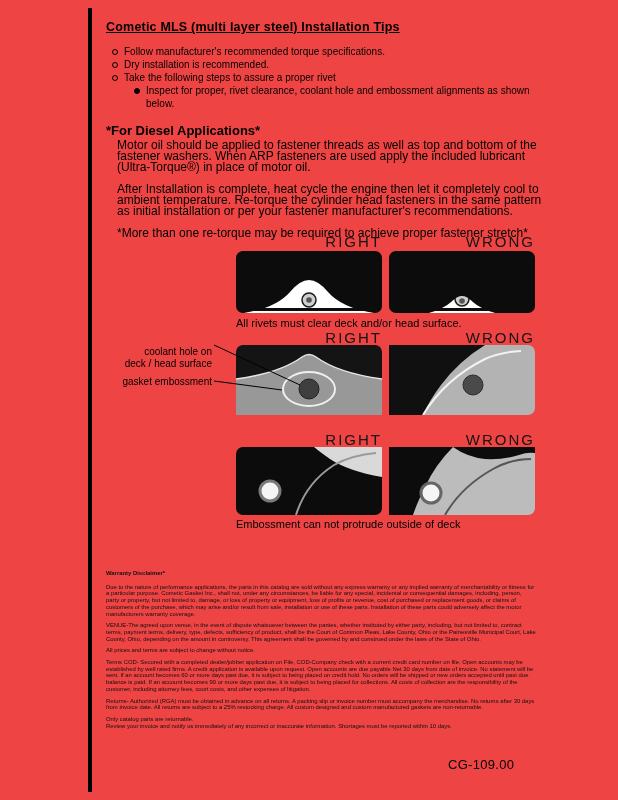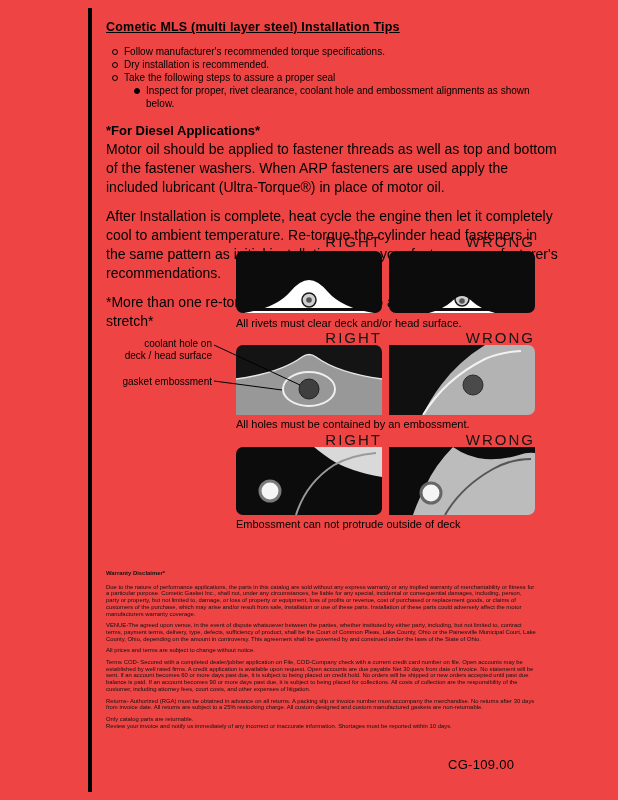--- a/index.html
+++ b/index.html
@@ -11,21 +11,21 @@
   .vbar { position:absolute; left:88px; top:8px; width:4px; height:784px; background:#000; }
 
   .content { position:absolute; left:106px; top:20px; width:452px; }
   .title { font-size:12.5px; font-weight:bold; text-decoration:underline; line-height:15px; margin:0 0 10px 0; letter-spacing:0.2px; }
 
   .tip-row { display:flex; align-items:flex-start; font-size:10px; line-height:13px; }
   .marker { flex:none; width:4px; height:4px; border:1px solid #000; border-radius:50%; margin:4px 6px 0 6px; }
   .marker.filled { background:#000; margin-left:28px; }
 
   .diesel-h { font-size:13px; font-weight:bold; line-height:13px; margin:14px 0 0 0; }
-  .para { font-size:14px; line-height:19px; margin:0; }
+  .para { font-size:12px; line-height:11px; margin:11px; }
   .mt3 { margin-top:3px; } .mt10 { margin-top:10px; }
 
   .diagrams { position:absolute; left:0; top:234px; width:618px; height:320px; }
   .dlabel { position:absolute; width:146px; text-align:right; font-size:15px; letter-spacing:2px; color:#141414; line-height:15px; }
   .dimg { position:absolute; width:146px; }
   .dimg svg { display:block; }
   .dcap { position:absolute; font-size:11px; line-height:13px; color:#000; }
   .callout { position:absolute; width:118px; text-align:right; font-size:10px; line-height:11.5px; }
   .lines-overlay { position:absolute; left:0; top:0; pointer-events:none; }
 
@@ -49,21 +49,21 @@
       <div class="tip-row">
         <span class="marker"></span>
         <span>Follow manufacturer's recommended torque specifications.</span>
       </div>
       <div class="tip-row">
         <span class="marker"></span>
         <span>Dry installation is recommended.</span>
       </div>
       <div class="tip-row">
         <span class="marker"></span>
-        <span>Take the following steps to assure a proper seal</span>
+        <span>Take the following steps to assure a proper rivet</span>
       </div>
       <div class="tip-row">
         <span class="marker filled"></span>
         <span>Inspect for proper, rivet clearance, coolant hole and embossment alignments as shown below.</span>
       </div>
     </div>
 
     <h2 class="diesel-h">*For Diesel Applications*</h2>
     <p class="para mt3">Motor oil should be applied to fastener threads as well as top and bottom of the fastener washers. When ARP fasteners are used apply the included lubricant (Ultra-Torque®) in place of motor oil.</p>
     <p class="para mt10">After Installation is complete, heat cycle the engine then let it completely cool to ambient temperature. Re-torque the cylinder head fasteners in the same pattern as initial installation or per your fastener manufacturer's recommendations.</p>
@@ -92,21 +92,21 @@
         <circle cx="73" cy="48" r="7" fill="#cfcfcf" stroke="#1a1a1a" stroke-width="1.5"></circle>
         <path d="M26 62 Q50 58 61 48 Q67 42 73 42 Q79 42 85 48 Q96 58 120 62" fill="none" stroke="#0c0c0c" stroke-width="6"></path>
         <circle cx="73" cy="50" r="2.8" fill="#555555"></circle>
       </svg>
     </div>
     <div class="dcap" style="left:236px; top:83px;">All rivets must clear deck and/or head surface.</div>
 
     <div class="dlabel" style="left:236px; top:96px;">RIGHT</div>
     <div class="dlabel" style="left:389px; top:96px;">WRONG</div>
 
-    <div class="callout" style="left:94px; top:104px;">
+    <div class="callout" style="left:94px; top:112px;">
       <div>coolant hole on</div>
       <div>deck / head surface</div>
     </div>
     <div class="callout" style="left:94px; top:142px;">gasket embossment</div>
 
     <div class="dimg" style="left:236px; top:111px;">
       <svg viewBox="0 0 146 70" width="146" height="70">
         <rect width="146" height="70" rx="7" fill="#141414"></rect>
         <path d="M0 34 Q44 28 66 12 Q73 7 80 12 Q102 28 146 34 L146 70 L0 70 Z" fill="#989898"></path>
         <path d="M0 34 Q44 28 66 12 Q73 7 80 12 Q102 28 146 34" fill="none" stroke="#e6e6e6" stroke-width="1.5"></path>
@@ -115,21 +115,20 @@
       </svg>
     </div>
     <div class="dimg" style="left:389px; top:111px;">
       <svg viewBox="0 0 146 70" width="146" height="70">
         <rect width="146" height="70" rx="7" fill="#b3b3b3"></rect>
         <path d="M0 0 H96 Q70 16 52 40 Q40 56 34 70 H0 Z" fill="#101010"></path>
         <path d="M34 70 Q56 34 96 14 Q112 7 132 6" fill="none" stroke="#f2f2f2" stroke-width="2"></path>
         <circle cx="84" cy="40" r="10" fill="#4a4a4a" stroke="#2b2b2b" stroke-width="1"></circle>
       </svg>
     </div>
-    <div class="dcap" style="left:236px; top:184px;">All holes must be contained by an embossment.</div>
 
     <div class="dlabel" style="left:236px; top:198px;">RIGHT</div>
     <div class="dlabel" style="left:389px; top:198px;">WRONG</div>
 
     <div class="dimg" style="left:236px; top:213px;">
       <svg viewBox="0 0 146 68" width="146" height="68">
         <rect width="146" height="68" rx="7" fill="#0c0c0c"></rect>
         <path d="M78 0 H146 V30 Q112 24 94 12 Q84 5 78 0 Z" fill="#d9d9d9"></path>
         <path d="M60 68 Q70 36 98 18 Q116 8 140 6" fill="none" stroke="#9a9a9a" stroke-width="2"></path>
         <circle cx="34" cy="44" r="10" fill="#f5f5f5" stroke="#7a7a7a" stroke-width="3"></circle>

